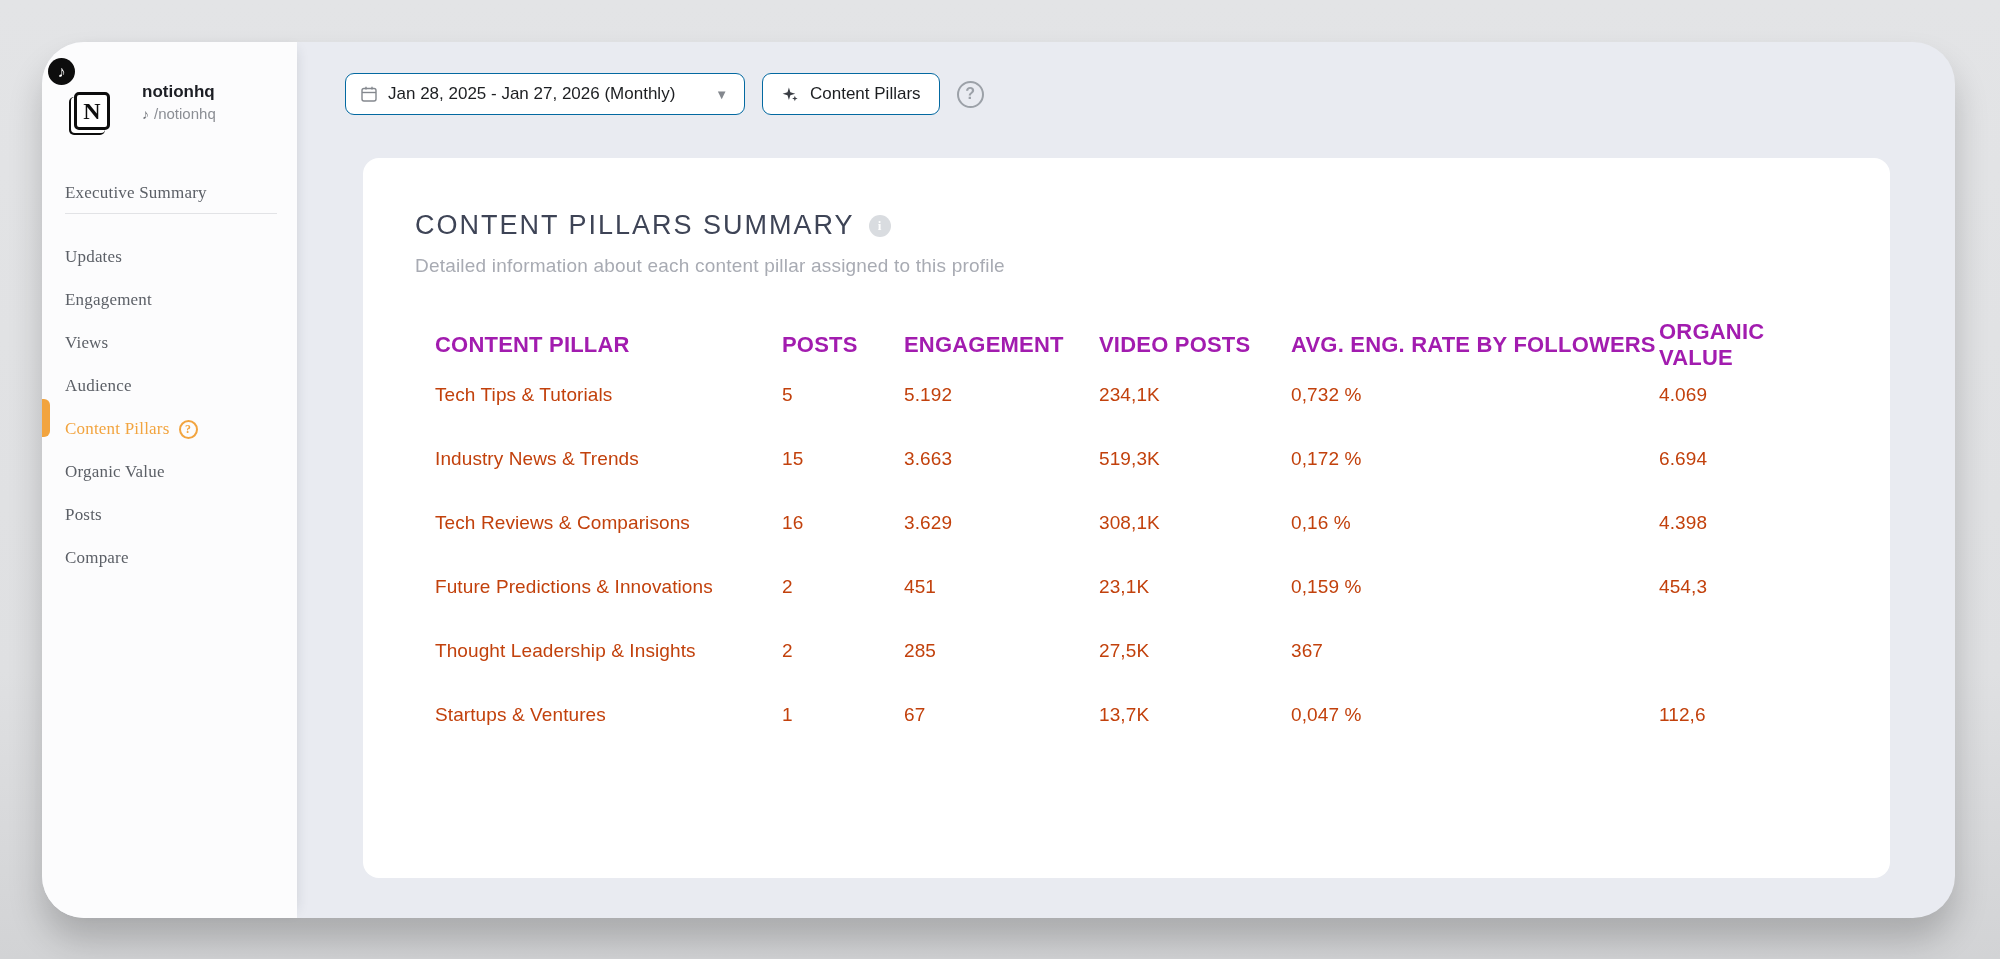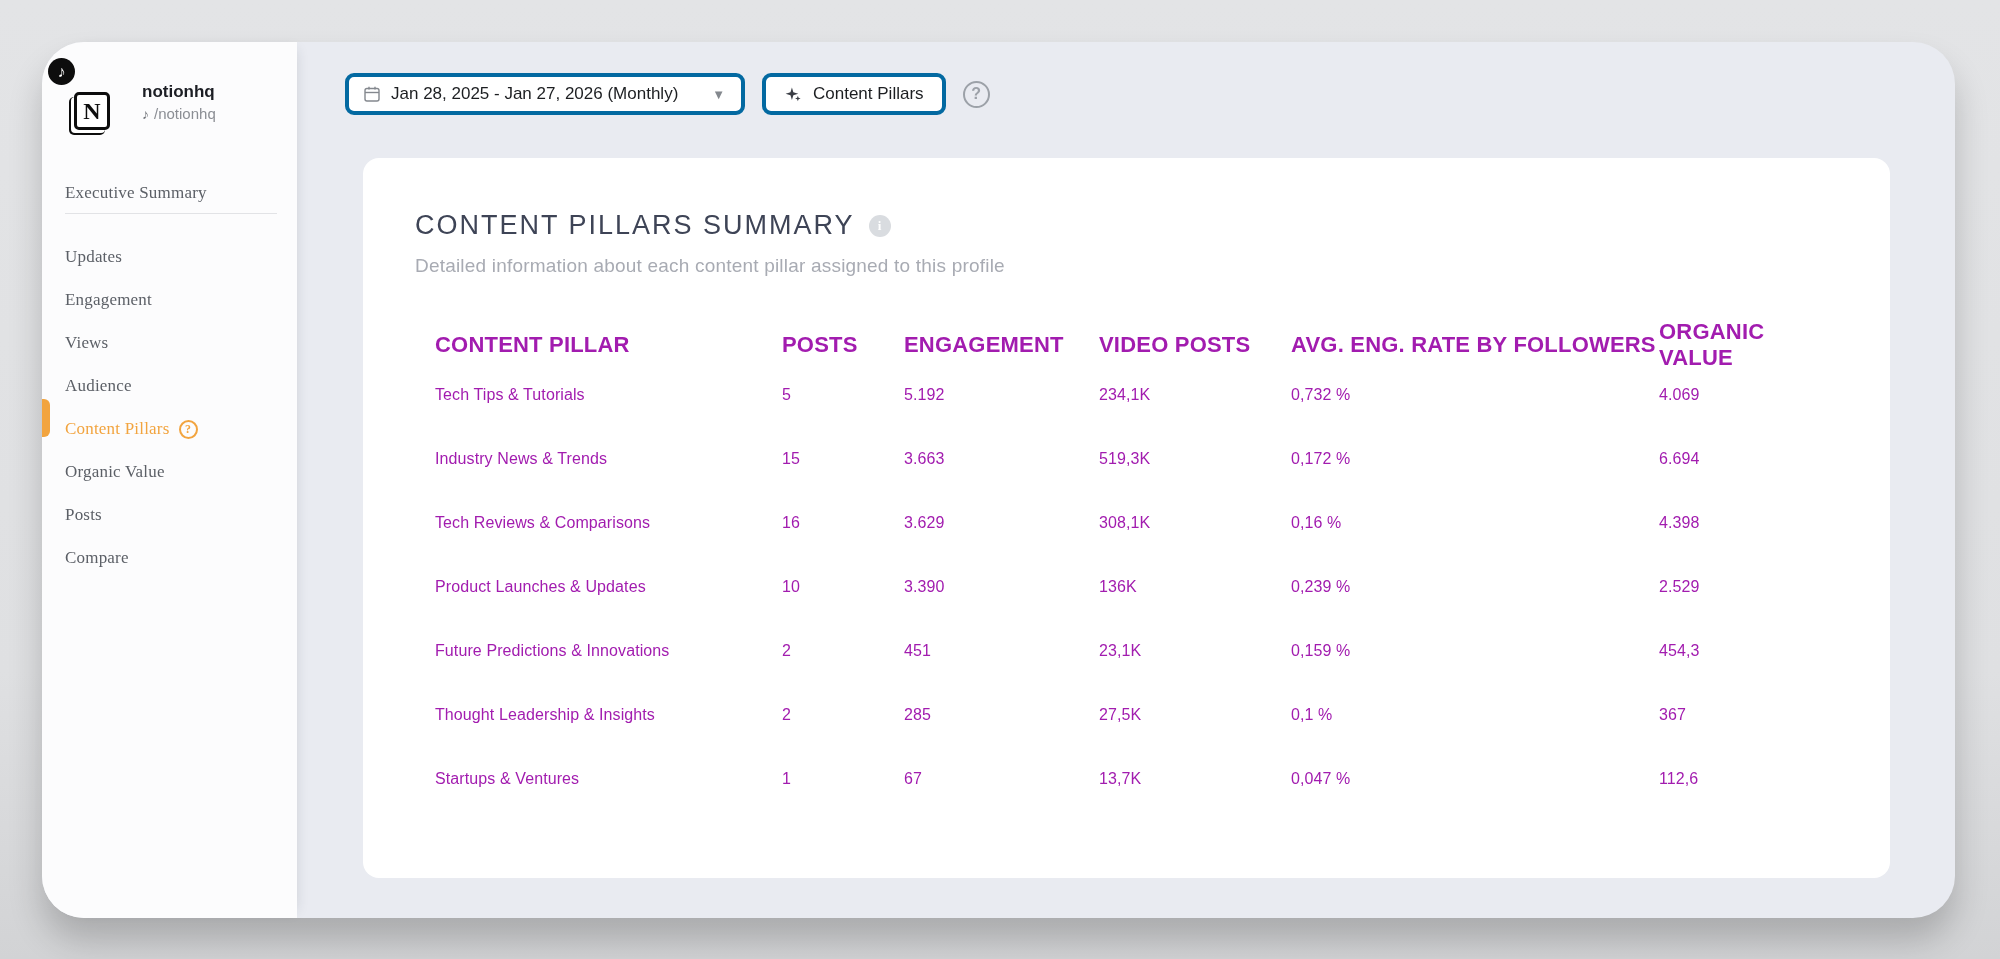--- a/index.html
+++ b/index.html
@@ -105,21 +105,21 @@
     left: 255px; top: 0; right: 0; bottom: 0;
   }
   .toolbar {
     display: flex; align-items: center;
     gap: 17px;
     padding: 31px 0 0 48px;
   }
   .date-picker, .pillars-button {
     height: 42px;
     background: #fff;
-    border: 4px solid #0369a1;
+    border: 1px solid #0369a1;
     border-radius: 9px;
     display: flex; align-items: center;
     font-size: 17px;
     color: #1c1e21;
     cursor: pointer;
   }
   .date-picker { padding: 0 16px 0 14px; gap: 10px; width: 400px; }
   .date-picker .caret { margin-left: auto; font-size: 13px; color: #84888e; }
   .pillars-button { padding: 0 18px; gap: 10px; font-weight: 400; }
   .cal-icon, .sparkle-icon { display: inline-flex; }
@@ -171,21 +171,21 @@
     align-items: center;
   }
   .t-head { height: 44px; }
   .t-head > div {
     font-size: 22px;
     font-weight: 700;
     color: #a21caf;
     letter-spacing: 0.2px;
   }
   .t-body .t-row { height: 64px; }
-  .t-body .t-row > div { font-size: 16px; color: #a21caf; letter-spacing: 0.1px; }
+  .t-body .t-row > div { font-size: 19px; color: #c2410c; letter-spacing: 0.1px; }
 </style>
 </head>
 <body>
 
 <div class="app-container">
 
   <aside class="sidebar">
     <div class="profile">
       <div class="logo-wrap">
         <span class="notion-logo">N</span>
@@ -296,41 +296,32 @@
             </div>
             <div class="t-row">
               <div>Tech Reviews &amp; Comparisons</div>
               <div>16</div>
               <div>3.629</div>
               <div>308,1K</div>
               <div>0,16 %</div>
               <div>4.398</div>
             </div>
             <div class="t-row">
-              <div>Product Launches &amp; Updates</div>
-              <div>10</div>
-              <div>3.390</div>
-              <div>136K</div>
-              <div>0,239 %</div>
-              <div>2.529</div>
-            </div>
-            <div class="t-row">
               <div>Future Predictions &amp; Innovations</div>
               <div>2</div>
               <div>451</div>
               <div>23,1K</div>
               <div>0,159 %</div>
               <div>454,3</div>
             </div>
             <div class="t-row">
               <div>Thought Leadership &amp; Insights</div>
               <div>2</div>
               <div>285</div>
               <div>27,5K</div>
-              <div>0,1 %</div>
               <div>367</div>
             </div>
             <div class="t-row">
               <div>Startups &amp; Ventures</div>
               <div>1</div>
               <div>67</div>
               <div>13,7K</div>
               <div>0,047 %</div>
               <div>112,6</div>
             </div>

